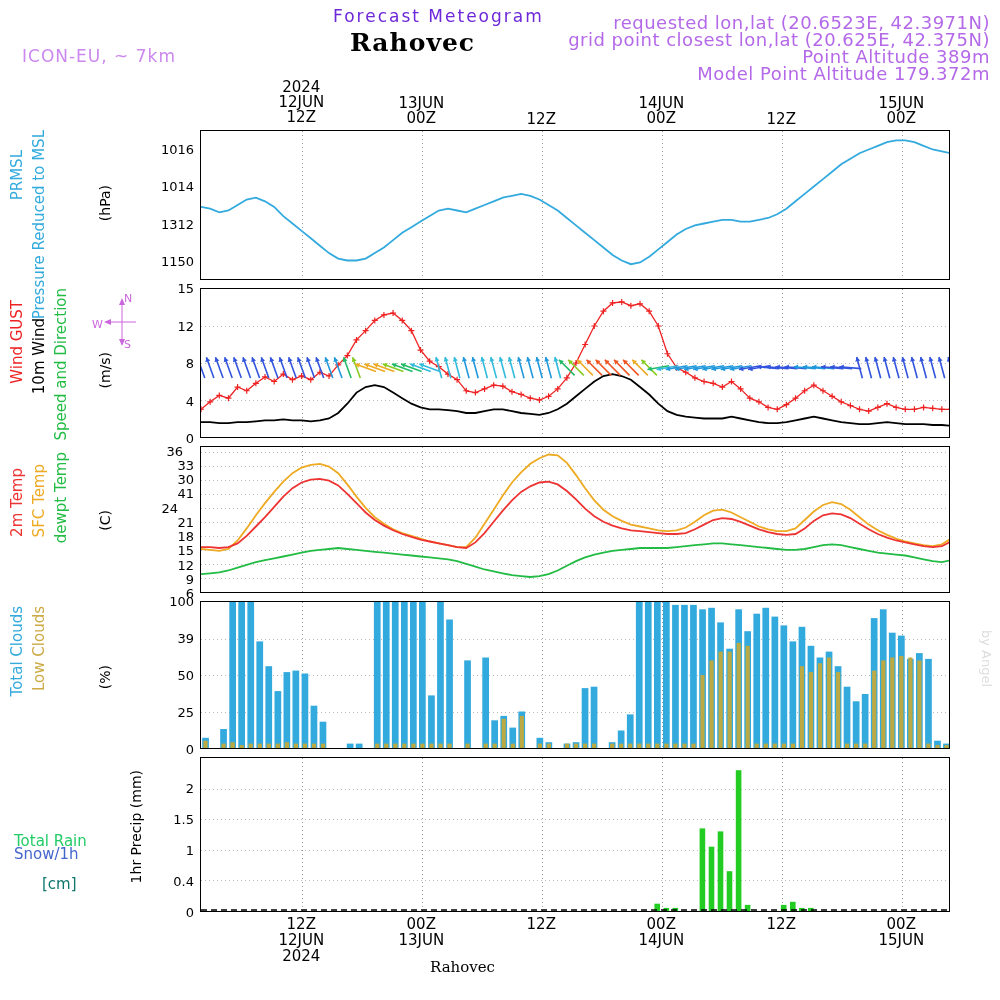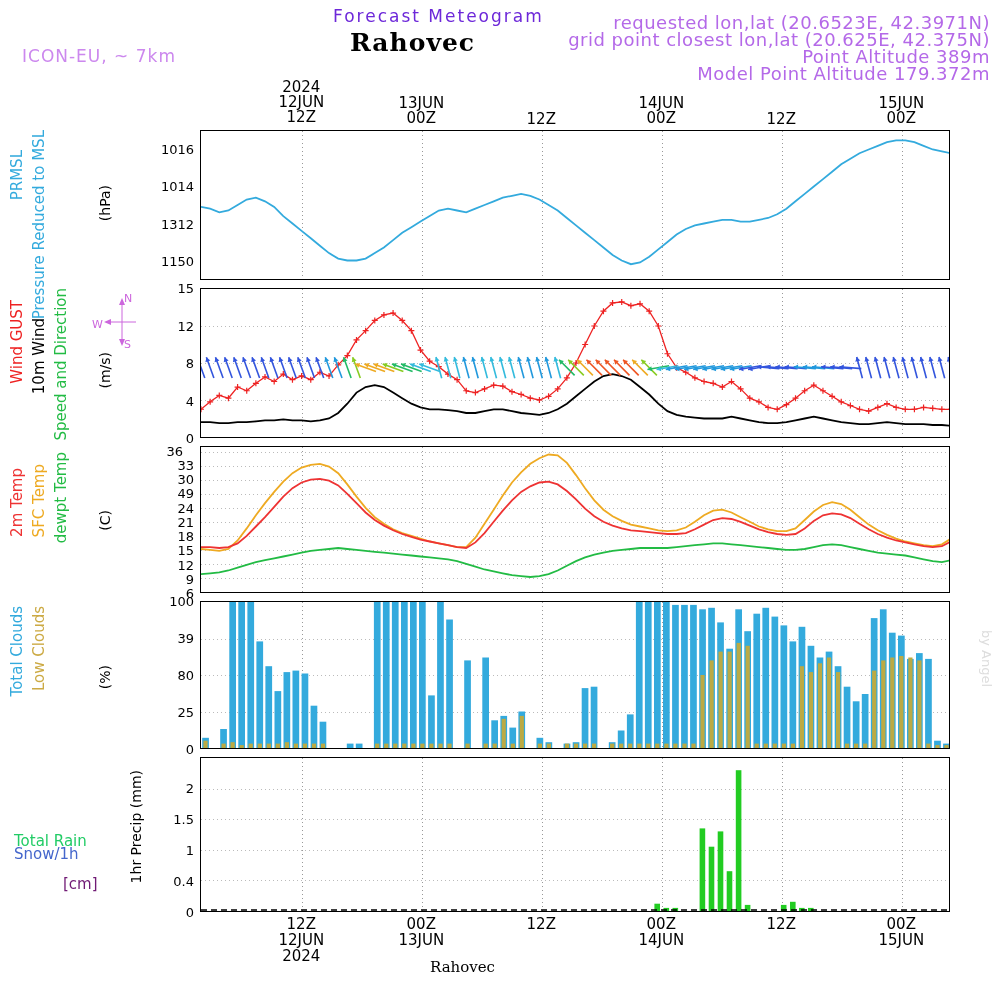--- a/index.html
+++ b/index.html
@@ -402,22 +402,22 @@
       </svg>
     </div>
 </div>
 <div class="yticks" id="p3-ticks" style="top:446px;height:147px;">
     <div class="ytick" style="top: 147px; right: 4px;">6</div>
     <div class="ytick" style="top: 132.774px; right: 4px;">9</div>
     <div class="ytick" style="top: 118.548px; right: 4px;">12</div>
     <div class="ytick" style="top: 104.323px; right: 4px;">15</div>
     <div class="ytick" style="top: 90.0968px; right: 4px;">18</div>
     <div class="ytick" style="top: 75.871px; right: 4px; margin-left: 18px;">21</div>
-    <div class="ytick" style="top: 61.6452px; right: 4px;">24</div>
-    <div class="ytick" style="top: 47.4194px; right: 4px;">49</div>
+    <div class="ytick" style="top: 61.6452px; right: 20px;">24</div>
+    <div class="ytick" style="top: 47.4194px; right: 4px;">41</div>
     <div class="ytick" style="top: 33.1935px; right: 4px;">30</div>
     <div class="ytick" style="top: 18.9677px; right: 4px;">33</div>
     <div class="ytick" style="top: 4.74194px; right: 15px;">36</div>
   </div>
 <div class="vlabel" style="left:8px;top:468px;color:#ee3333;">2m Temp</div>
 <div class="vlabel" style="left:30px;top:464px;color:#eeaa22;">SFC Temp</div>
 <div class="vlabel" style="left:52px;top:452px;color:#22bb44;">dewpt Temp</div>
 <div class="vunit" style="left:97px;top:510px;">(C)</div>
 
 <div class="panel" id="p4">
@@ -577,21 +577,21 @@
         <rect x="716.3" y="58.4" width="4.2" height="87.6" fill="#bbaa44"></rect>
         <rect x="725.3" y="141.6" width="4.2" height="4.4" fill="#bbaa44"></rect>
         <rect x="734.4" y="143.1" width="4.2" height="2.9" fill="#bbaa44"></rect>
         <rect x="743.4" y="143.1" width="4.2" height="2.9" fill="#bbaa44"></rect>
       </svg>
     </div>
 </div>
 <div class="yticks" id="p4-ticks" style="top:601px;height:148px;">
     <div class="ytick" style="top: 148px; right: 4px;">0</div>
     <div class="ytick" style="top: 111px; right: 4px; text-align: center;">25</div>
-    <div class="ytick" style="top: 74px; right: 4px;">80</div>
+    <div class="ytick" style="top: 74px; right: 4px;">50</div>
     <div class="ytick" style="top: 37px; right: 4px;">39</div>
     <div class="ytick" style="top: 0px; right: 4px;">100</div>
   </div>
 <div class="vlabel" style="left:8px;top:606px;color:#33aadd;">Total Clouds</div>
 <div class="vlabel" style="left:30px;top:606px;color:#ccaa44;">Low Clouds</div>
 <div class="vunit" style="left:97px;top:665px;">(%)</div>
 
 <div class="panel" id="p5">
   <div class="plotinner" id="p5-inner">
       <div class="gridv" style="left: 101.25px;"></div>
@@ -624,21 +624,21 @@
 </div>
 <div class="yticks" id="p5-ticks" style="top:757px;height:155px;">
     <div class="ytick" style="top: 155px; right: 4px;">0</div>
     <div class="ytick" style="top: 124px; right: 4px;">0.4</div>
     <div class="ytick" style="top: 93px; right: 4px;">1</div>
     <div class="ytick" style="top: 62px; right: 4px;">1.5</div>
     <div class="ytick" style="top: 31px; right: 4px;">2</div>
   </div>
 <div class="abs" style="left:14px;top:832px;font-size:15px;color:#22cc66;">Total  Rain</div>
 <div class="abs" style="left:14px;top:845px;font-size:15px;color:#4466cc;">Snow/1h</div>
-<div class="abs" style="left:63px;top:875px;font-size:15px;color:#701a75;">[cm]</div>
+<div class="abs" style="left:42px;top:875px;font-size:15px;color:#0f766e;">[cm]</div>
 <div class="vunit" style="left:128px;top:770px;">1hr Precip (mm)</div>
 
 <div id="axis-bottom">
     <div class="botlab" style="left: 261.25px; width: 80px; top: 916px;">12Z
 12JUN
 2024</div>
     <div class="botlab" style="left: 381.25px; width: 80px; top: 916px;">00Z
 13JUN</div>
     <div class="botlab" style="left: 501.25px; width: 80px; top: 916px;">12Z</div>
     <div class="botlab" style="left: 621.25px; width: 80px; top: 916px;">00Z

